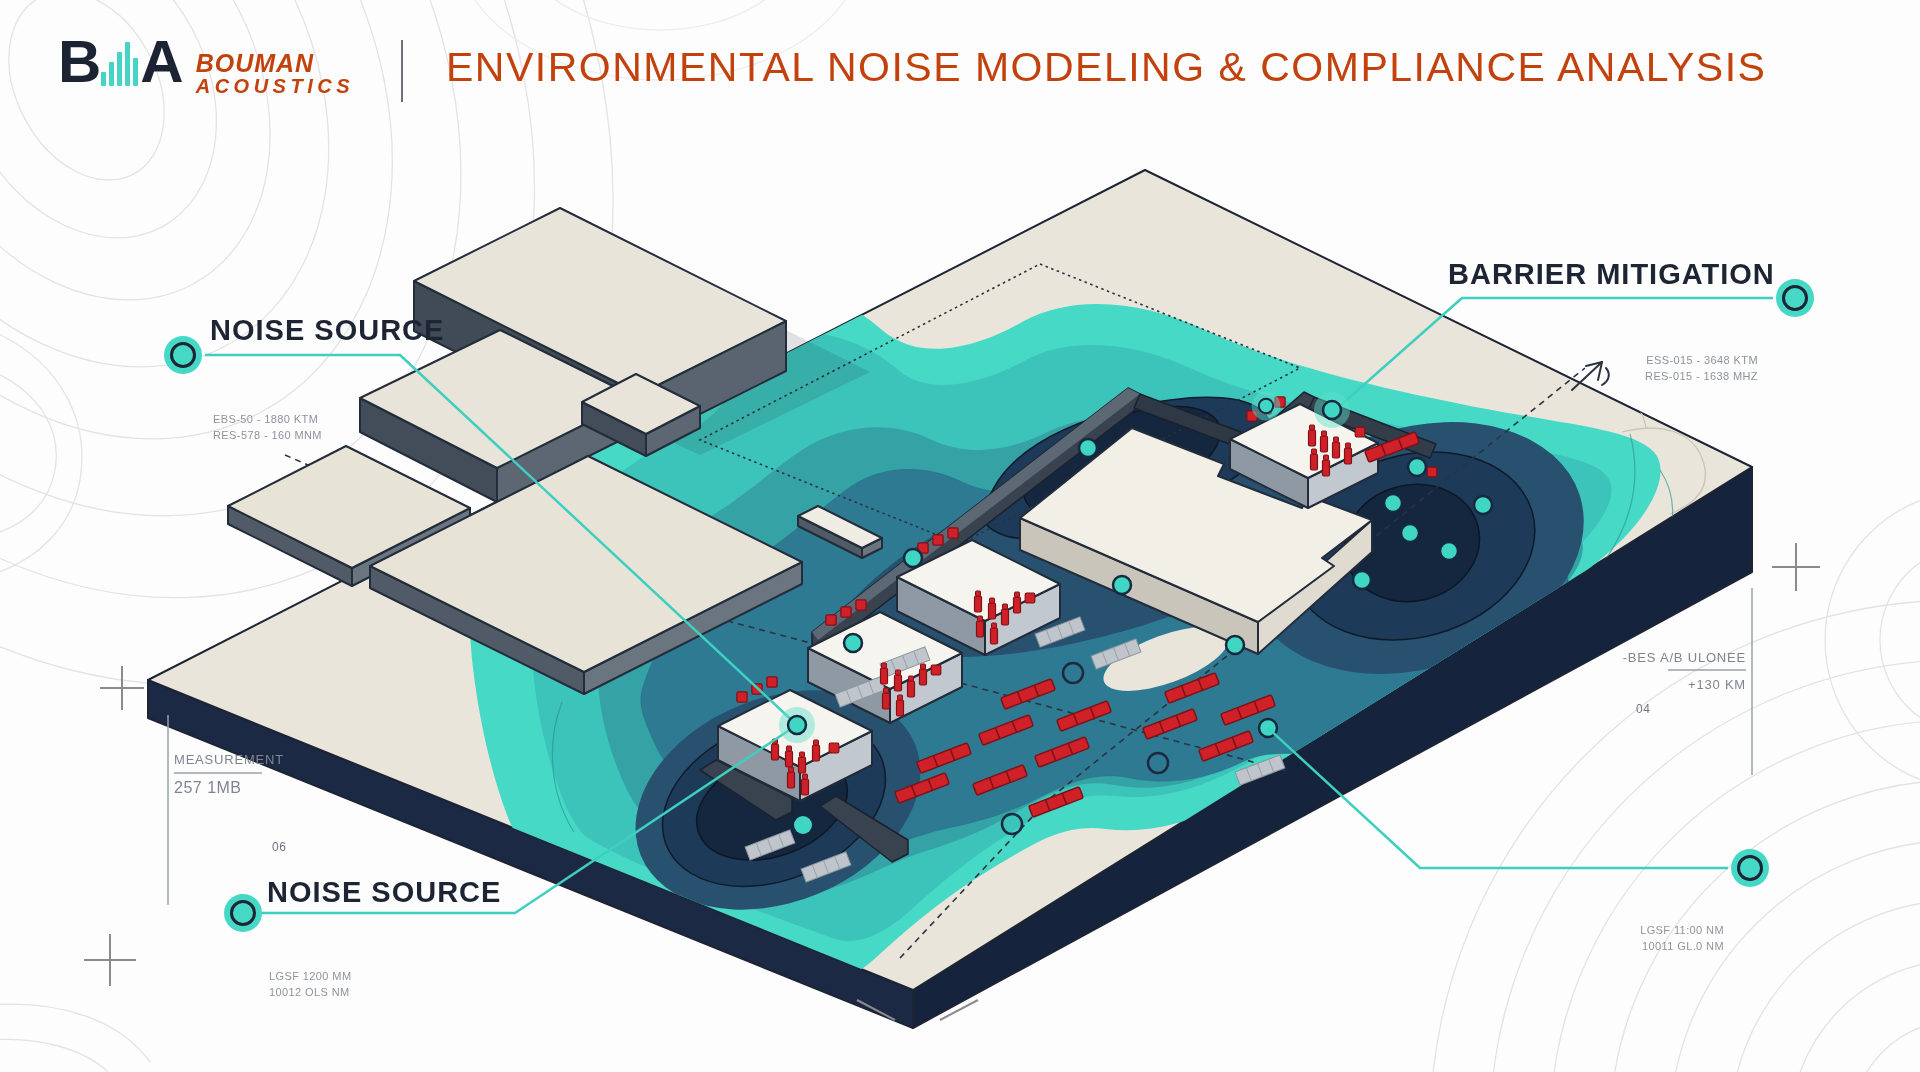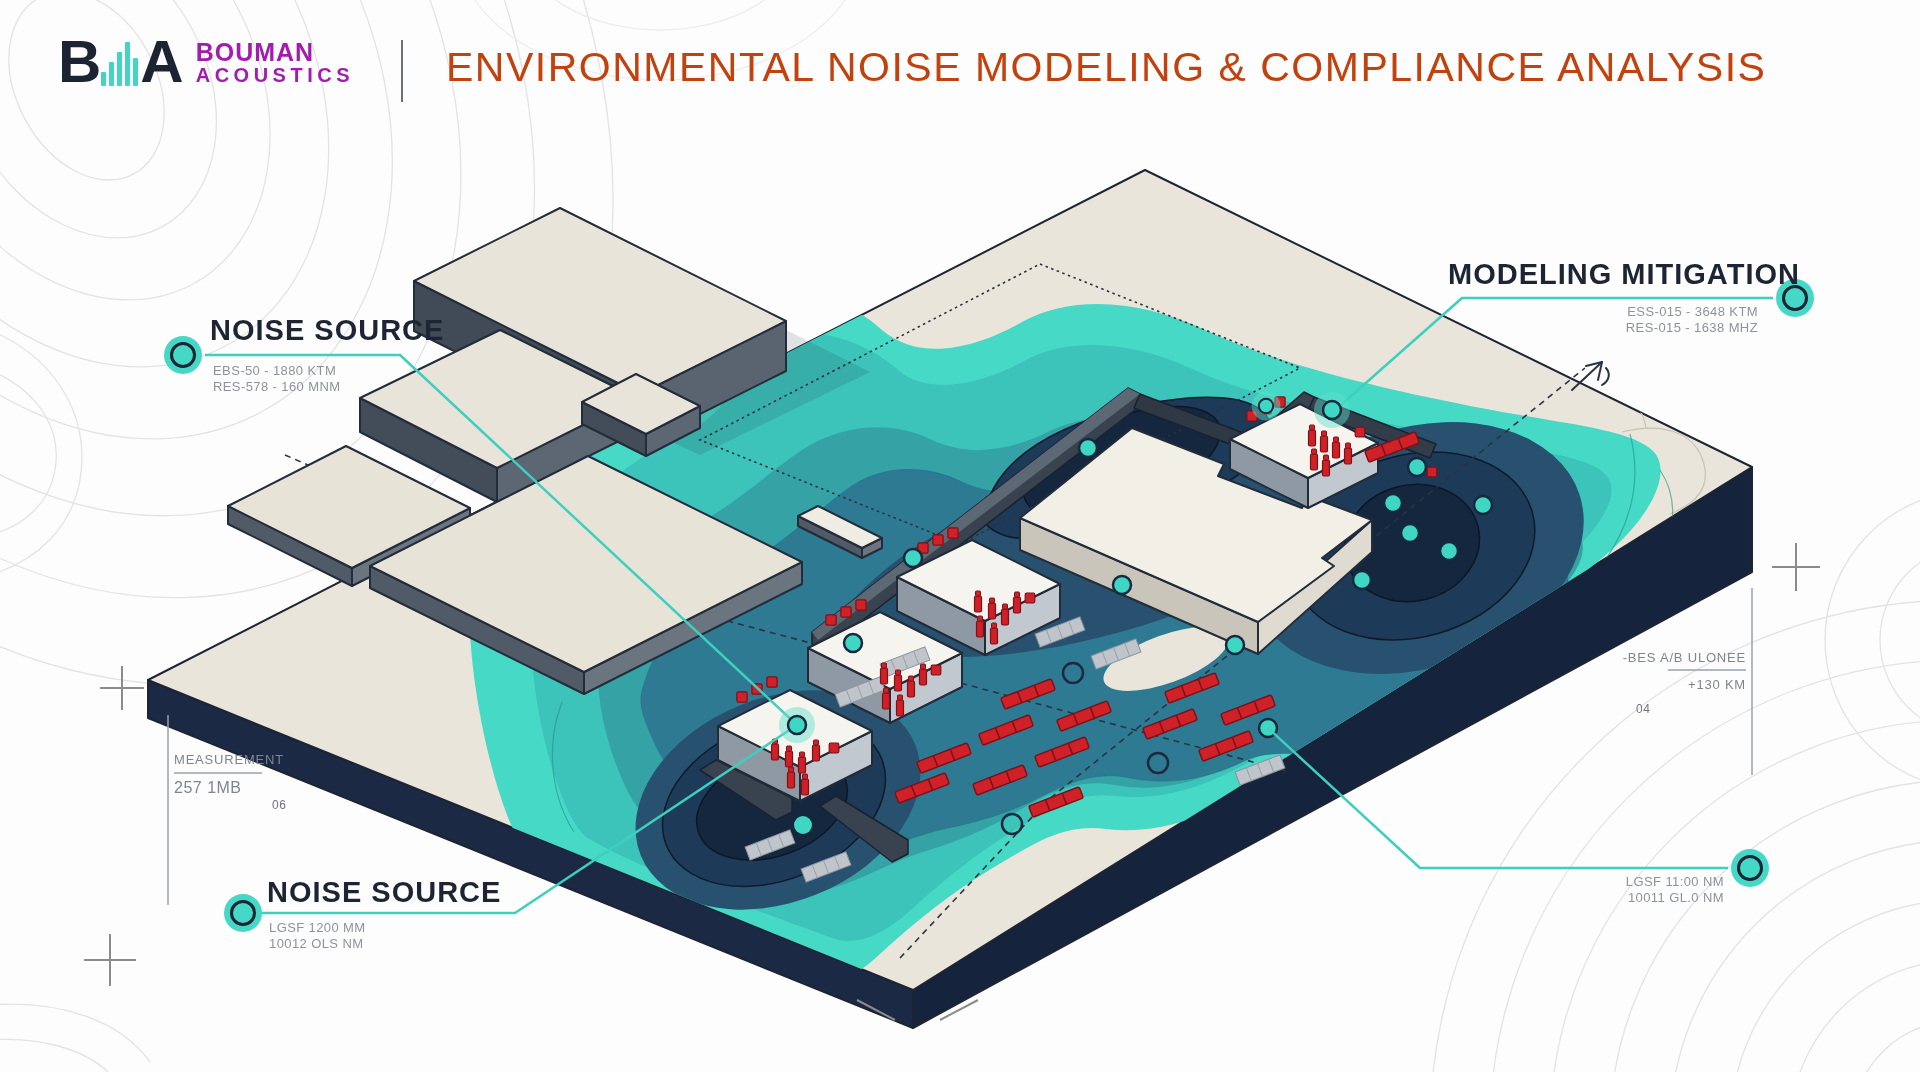--- a/index.html
+++ b/index.html
@@ -7,30 +7,30 @@
          font-family:"Liberation Sans",sans-serif;}
   svg{position:absolute;left:0;top:0;}
   .hdr-logo{position:absolute;left:58px;top:30px;display:flex;align-items:flex-start;}
   .logo-mark{display:flex;align-items:flex-end;height:62px;}
   .logo-letter{font-size:60px;font-weight:700;color:#1c2433;line-height:60px;letter-spacing:-2px;}
   .logo-bars{display:flex;align-items:flex-end;gap:3px;margin:0 2px 6px 2px;}
   .logo-bars i{display:block;width:5px;background:#45d4c3;border-radius:1px;}
   .logo-bars i:nth-child(1){height:14px}.logo-bars i:nth-child(2){height:24px}
   .logo-bars i:nth-child(3){height:34px}.logo-bars i:nth-child(4){height:44px}
   .logo-bars i:nth-child(5){height:28px}
-  .brand{margin-left:14px;margin-top:9px;color:#a21caf;}
+  .brand{margin-left:14px;margin-top:20px;color:#c2410c;font-style:italic;}
   .brand-1{font-size:25px;font-weight:700;letter-spacing:1px;line-height:26px;}
   .brand-2{font-size:20px;font-weight:700;letter-spacing:4.5px;line-height:20px;}
   .hdr-divider{position:absolute;left:401px;top:40px;width:2px;height:62px;background:#39414f;opacity:.75;}
   .page-title{position:absolute;left:446px;top:44px;font-size:41px;font-weight:400;
               letter-spacing:1.5px;color:#c2410c;white-space:nowrap;}
   .callout-label{position:absolute;font-size:29px;font-weight:700;letter-spacing:1px;
                  color:#1d2534;white-space:nowrap;}
-  .callout-detail{position:absolute;font-size:13px;line-height:16px;color:#8e939b;
-                  letter-spacing:.4px;white-space:nowrap;}
+  .callout-detail{position:absolute;font-size:11px;line-height:16px;color:#8e939b;
+                  letter-spacing:.4px;white-space:nowrap;margin-top:48px;}
   .detail-right{text-align:right;}
   .meas{position:absolute;color:#7f858f;white-space:nowrap;}
   .meas-label{font-size:13px;letter-spacing:.8px;}
   .meas-value{font-size:12px;color:#6f757f;letter-spacing:.5px;margin-top:40px;}
   .meas-sub{font-size:16px;letter-spacing:.5px;}
 </style>
 </head>
 <body>
 
 <div class="stage">
@@ -385,38 +385,38 @@
   </div>
   <div class="hdr-divider"></div>
   <div class="page-title">ENVIRONMENTAL NOISE MODELING &amp; COMPLIANCE ANALYSIS</div>
 
   <div class="callout-label" style="left:210px;top:314px;">NOISE SOURCE</div>
   <div class="callout-detail" style="left:213px;top:363px;">
     <div>EBS-50 - 1880 KTM</div>
     <div>RES-578 - 160 MNM</div>
   </div>
 
-  <div class="callout-label" style="left:1448px;top:258px;">MODELING MITIGATION</div>
+  <div class="callout-label" style="left:1448px;top:258px;">BARRIER MITIGATION</div>
   <div class="callout-detail detail-right" style="right:162px;top:304px;">
     <div>ESS-015 - 3648 KTM</div>
     <div>RES-015 - 1638 MHZ</div>
   </div>
 
   <div class="callout-detail detail-right" style="right:196px;top:874px;">
     <div>LGSF 11:00 NM</div>
     <div>10011 GL.0 NM</div>
   </div>
 
   <div class="callout-label" style="left:267px;top:876px;">NOISE SOURCE</div>
   <div class="callout-detail" style="left:269px;top:920px;">
     <div>LGSF 1200 MM</div>
     <div>10012 OLS NM</div>
   </div>
 
   <div class="meas meas-label" style="left:174px;top:752px;">MEASUREMENT</div>
-  <div class="meas meas-value" style="left:272px;top:758px;">06</div>
+  <div class="meas meas-value" style="left:272px;top:800px;">06</div>
   <div class="meas meas-sub" style="left:174px;top:779px;">257 1MB</div>
 
   <div class="meas meas-value" style="left:1636px;top:662px;">04</div>
   <div class="meas meas-label" style="right:174px;top:650px;text-align:right;">-BES A/B ULONEE</div>
   <div class="meas meas-label" style="right:174px;top:677px;text-align:center;">+130 KM</div>
 
 </div>
 
 </body></html>

